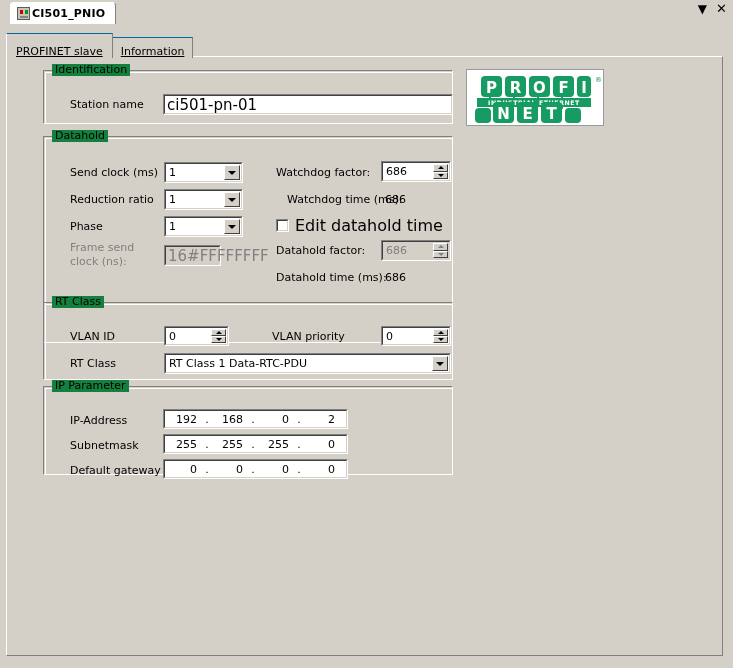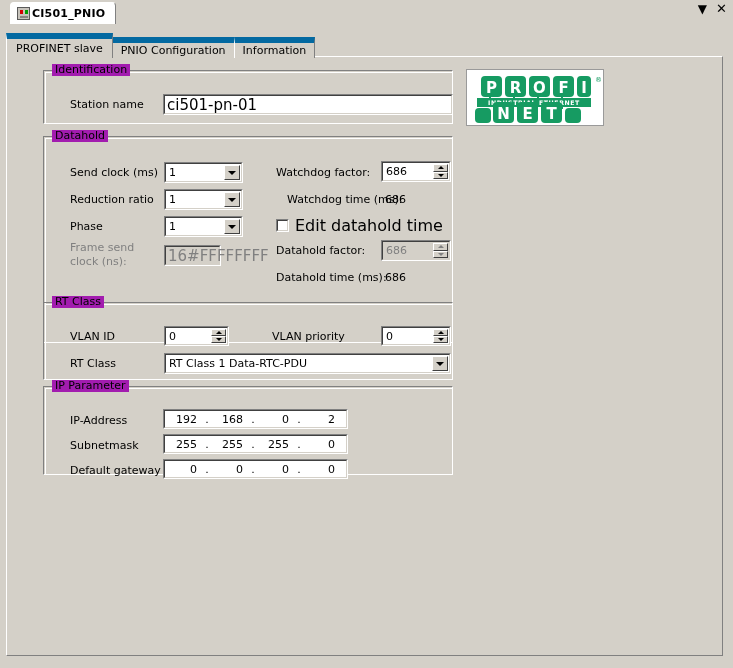--- a/index.html
+++ b/index.html
@@ -89,31 +89,32 @@
     left: 8px; top: 31px;
     height: 27px;
     display: flex;
     align-items: flex-end;
     z-index: 3;
   }
   .ui-tab {
     height: 21px;
     padding: 0 8px;
     display: flex;
-    align-items: center;
+    align-items: flex-end;
     background: #d4d0c8;
     border-left: 1px solid #ffffff;
-    border-top: 6px solid #0369a1;
+    border-top: 1px solid #0369a1;
     border-right: 1px solid #808080;
     border-bottom: none;
     box-sizing: border-box;
     font-size: 11px;
     white-space: nowrap;
     margin-right: -1px;
     position: relative;
+    text-decoration: underline;
   }
   .ui-tab.active {
     height: 25px;
     margin-left: -2px;
     padding: 0 9px 0 9px;
     z-index: 4;
     background: #d4d0c8;
     border-right: 1px solid #808080;
   }
 
@@ -151,21 +152,21 @@
     left: 1px; top: 1px; right: -1px; bottom: -1px;
     border: 1px solid #ffffff;
     border-bottom: none;
     border-right: none;
     box-sizing: border-box;
     pointer-events: none;
   }
   .groupbox > .gb-title {
     position: absolute;
     left: 8px; top: -7px;
-    background: #a21caf;
+    background: #15803d;
     padding: 0 3px;
     font-size: 11px;
     line-height: 12px;
     z-index: 2;
   }
 
   
   .lbl {
     position: absolute;
     font-size: 11px;
@@ -385,23 +386,20 @@
   </div>
   <div id="win-buttons">
     <span class="wb wb-min">▼</span>
     <span class="wb wb-close">✕</span>
   </div>
 </div>
 
 <div id="tabstrip">
   <div class="ui-tab active">
     <span>PROFINET slave</span>
-  </div>
-  <div class="ui-tab">
-    <span>PNIO Configuration</span>
   </div>
   <div class="ui-tab">
     <span>Information</span>
   </div>
 </div>
 
 <div id="content-panel">
 
   <div class="groupbox" style="left:36px; top:13px; width:410px; height:54px;">
     <span class="gb-inner"></span>

